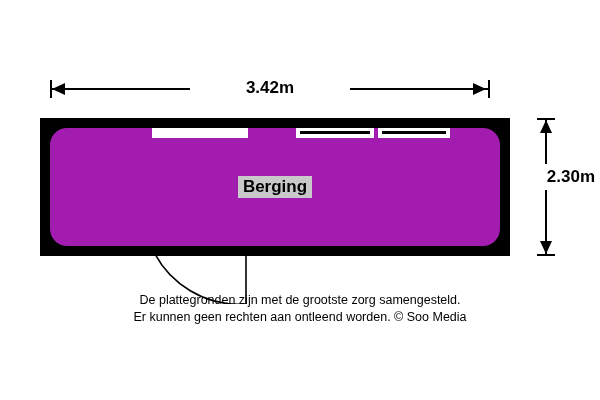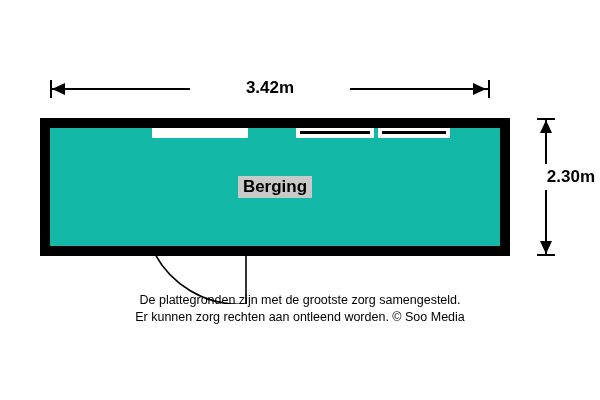--- a/index.html
+++ b/index.html
@@ -145,21 +145,22 @@
     height: 138px;
     background: #000000;
     box-sizing: border-box;
   }
   .room-inner {
     position: absolute;
     left: 10px;
     top: 10px;
     width: 450px;
     height: 118px;
-    background: #14b8a6;
+    background: #a21caf;
+    border-radius: 17px;
   }
   .room-label {
     position: absolute;
     left: 0;
     top: 0;
     width: 450px;
     height: 118px;
     display: flex;
     align-items: center;
     justify-content: center;
@@ -258,16 +259,16 @@
 
   <div class="door-swing">
     <svg width="104" height="56" viewBox="0 0 104 56">
       <path d="M 2 0 A 96 96 0 0 0 96 56" fill="none" stroke="#000" stroke-width="1.6"></path>
       <line x1="96" y1="0" x2="96" y2="56" stroke="#000" stroke-width="1.6"></line>
     </svg>
   </div>
 
   <div class="footer">
     <div>De plattegronden zijn met de grootste zorg samengesteld.</div>
-    <div>Er kunnen zorg rechten aan ontleend worden. © Soo Media</div>
+    <div>Er kunnen geen rechten aan ontleend worden. © Soo Media</div>
   </div>
 
 </div>
 
 </body></html>

